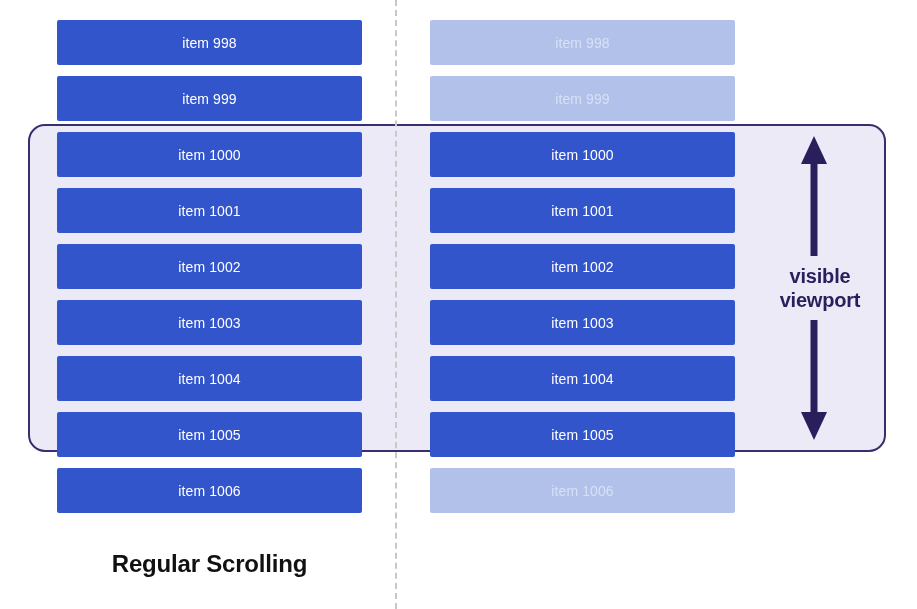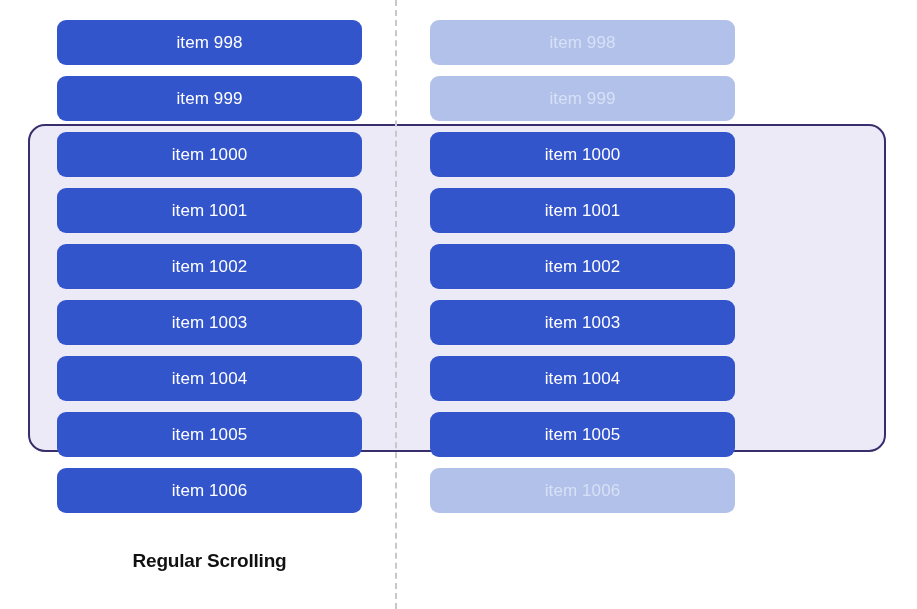--- a/index.html
+++ b/index.html
@@ -57,26 +57,26 @@
 
   .bar {
     position: absolute;
     left: 0;
     width: 305px;
     height: 45px;
     box-sizing: border-box;
     display: flex;
     align-items: center;
     justify-content: center;
-    font-size: 17px;
+    font-size: 14px;
     line-height: 1;
     letter-spacing: 0.1px;
     color: #ffffff;
     background: #3355cc;
-    border-radius: 9px;
+    border-radius: 2px;
   }
   .bar.faded {
     background: #b2c1e9;
     color: #d7e0f6;
   }
 
   
   .vp-annotation {
     position: absolute;
     left: 754px;
@@ -106,21 +106,21 @@
     line-height: 1.2;
     color: #2a1f5c;
     letter-spacing: -0.2px;
     white-space: nowrap;
   }
 
   
   .caption {
     position: absolute;
     top: 550px;
-    font-size: 19px;
+    font-size: 24px;
     font-weight: bold;
     color: #111111;
     letter-spacing: -0.2px;
     text-align: center;
     z-index: 5;
   }
   .caption.left  { left: 57px;  width: 305px; }
   .caption.right { left: 430px; width: 305px; }
 </style>
 </head>
@@ -149,16 +149,32 @@
       <div class="bar faded" style="top: 76px;">item 999</div>
       <div class="bar" style="top: 132px;">item 1000</div>
       <div class="bar" style="top: 188px;">item 1001</div>
       <div class="bar" style="top: 244px;">item 1002</div>
       <div class="bar" style="top: 300px;">item 1003</div>
       <div class="bar" style="top: 356px;">item 1004</div>
       <div class="bar" style="top: 412px;">item 1005</div>
       <div class="bar faded" style="top: 468px;">item 1006</div>
     </div>
 
+  <div class="vp-annotation">
+    <svg class="vp-arrow-svg" viewBox="0 0 132 328">
+      <g>
+        <line x1="60" y1="30" x2="60" y2="132" stroke="#2A1F5C" stroke-width="7"></line>
+        <polygon points="60,12 73,40 47,40" fill="#2A1F5C"></polygon>
+      </g>
+      <g>
+        <line x1="60" y1="196" x2="60" y2="298" stroke="#2A1F5C" stroke-width="7"></line>
+        <polygon points="60,316 73,288 47,288" fill="#2A1F5C"></polygon>
+      </g>
+    </svg>
+    <div class="vp-label">
+      <div>visible</div>
+      <div>viewport</div>
+    </div>
+  </div>
 
   <div class="caption left">Regular Scrolling</div>
 
 </div>
 
 </body></html>

